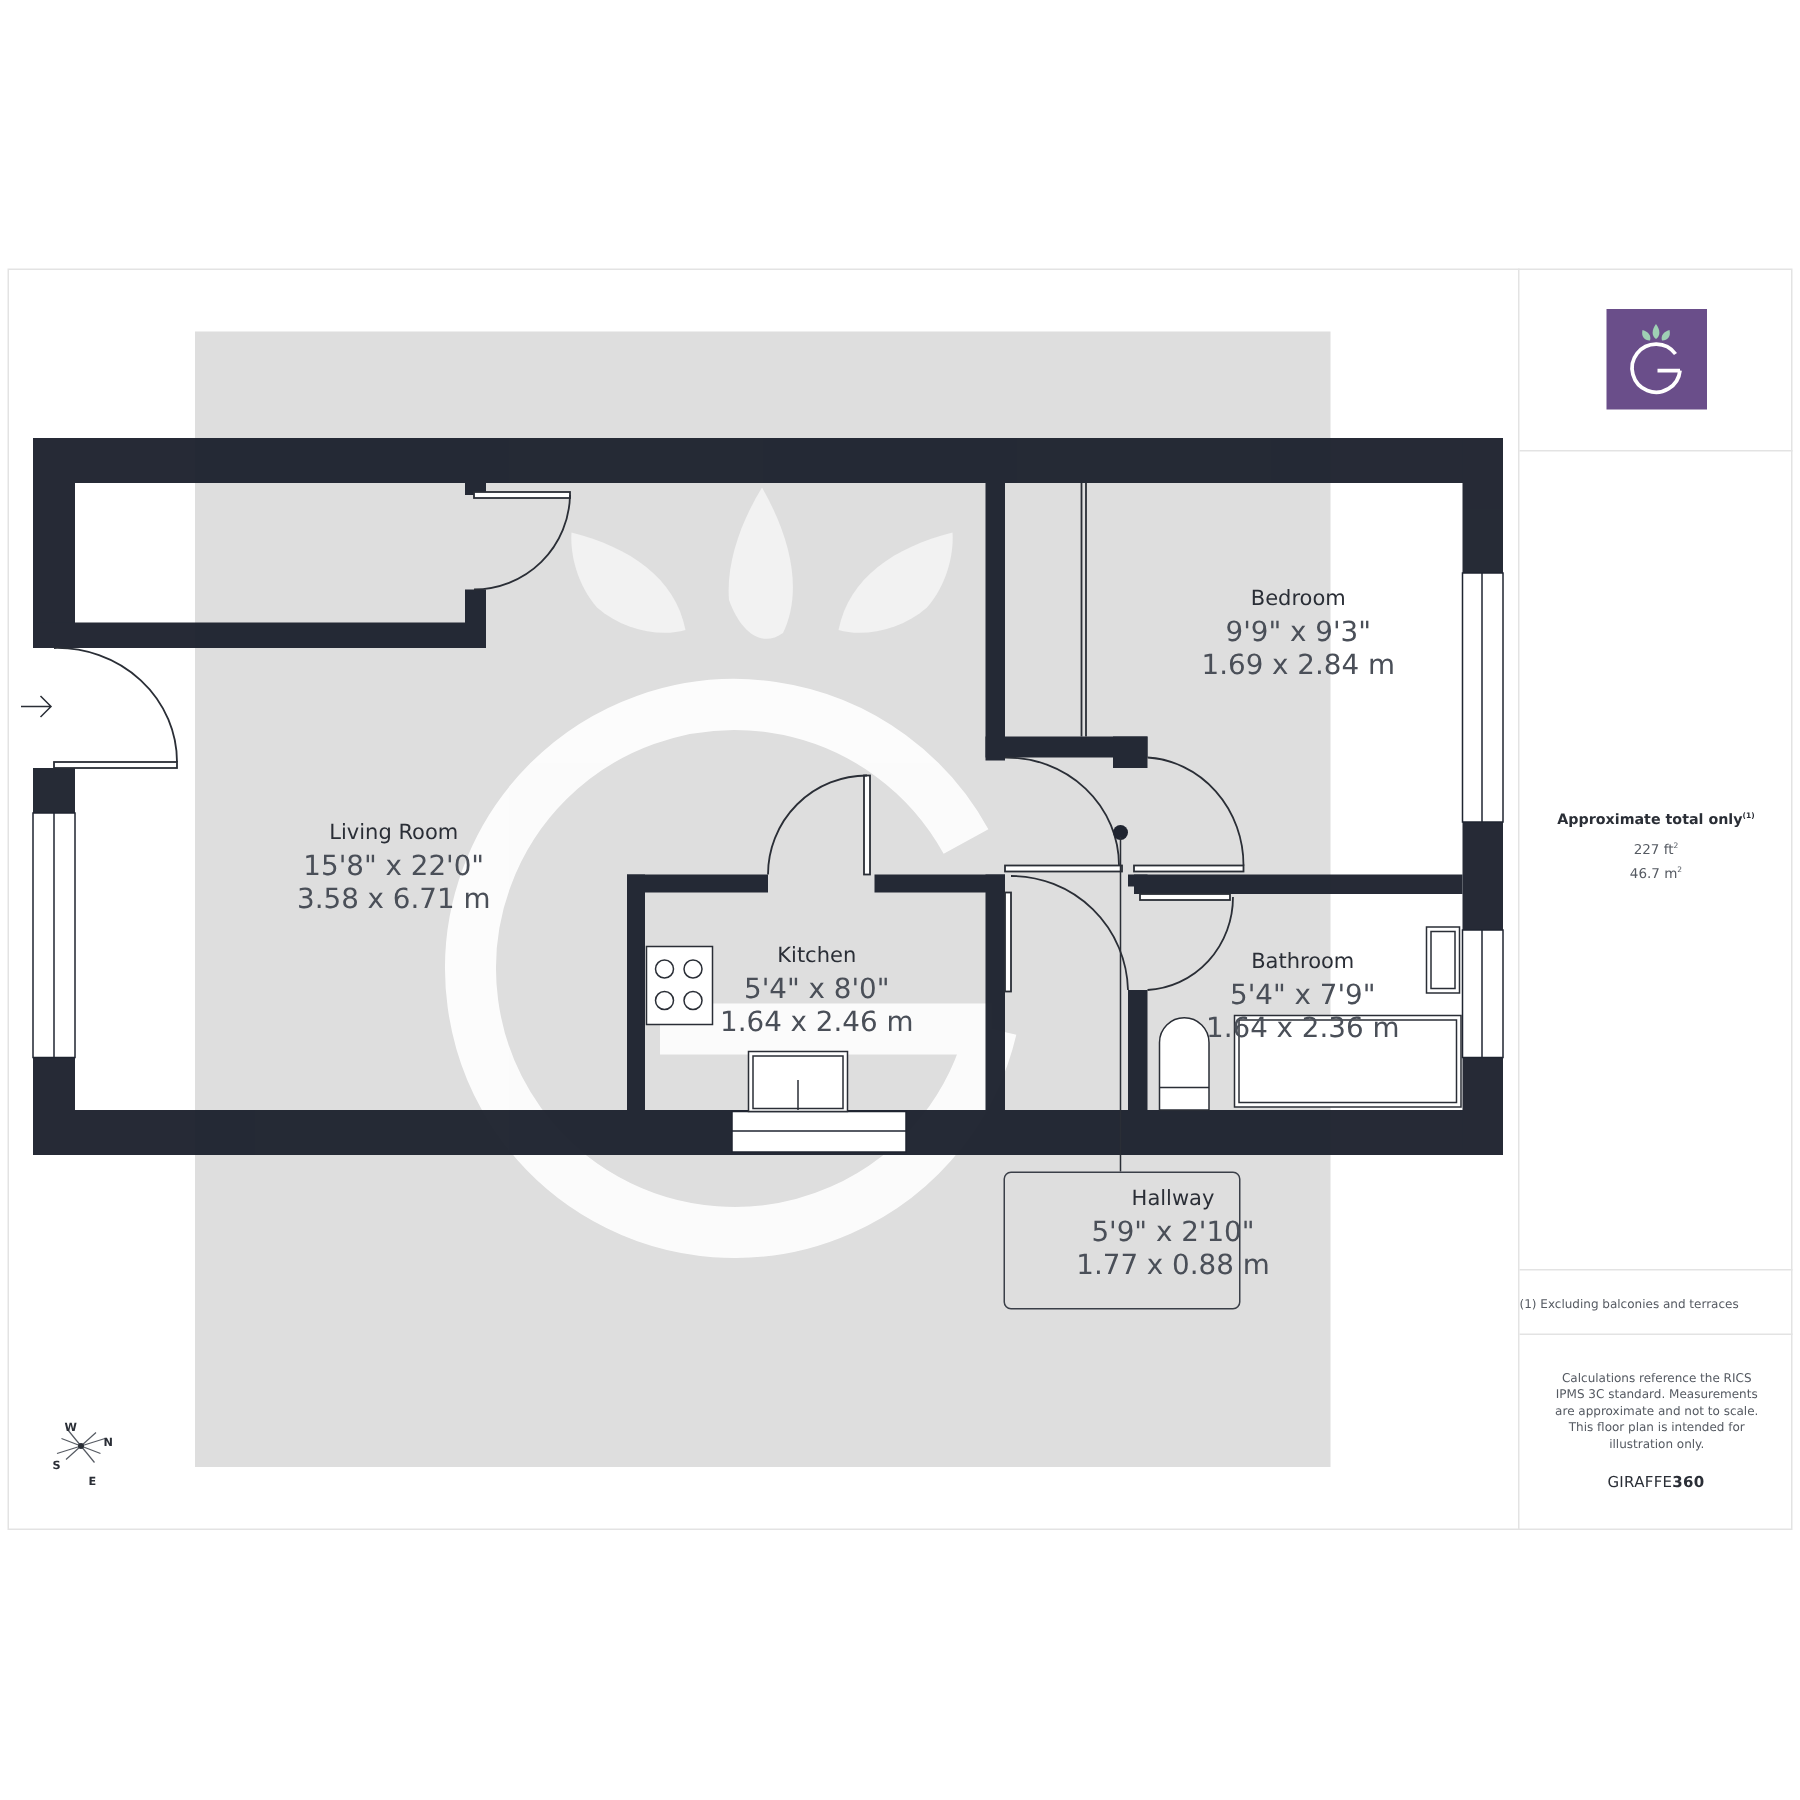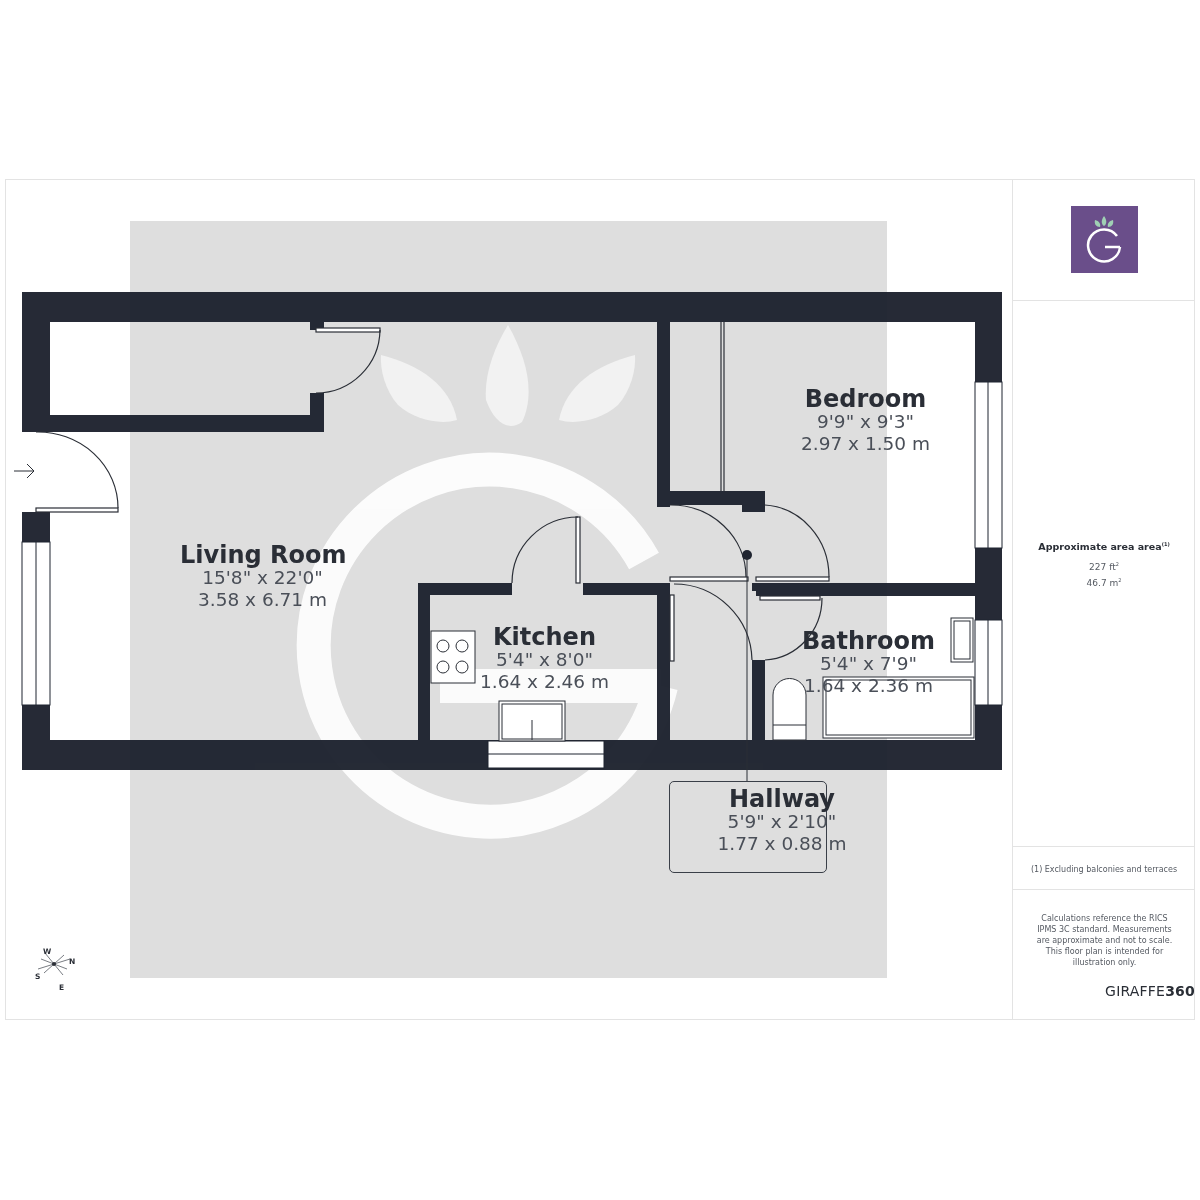--- a/index.html
+++ b/index.html
@@ -5,27 +5,27 @@
   html, body { margin:0; padding:0; background:#ffffff; }
   body { width:1200px; height:1200px; position:relative; overflow:hidden; font-family:"DejaVu Sans", sans-serif; }
   .frame { position:absolute; left:5px; top:179px; width:1190px; height:841px; border:1px solid #e3e3e3; box-sizing:border-box; background:#fff; }
   .side { position:absolute; left:1012px; top:179px; width:183px; height:841px; border-left:1px solid #e3e3e3; box-sizing:border-box; }
   .side-sec { position:absolute; left:0; width:100%; border-bottom:1px solid #e3e3e3; box-sizing:border-box; }
   .logo { position:absolute; left:58px; top:27px; width:67px; height:67px; background:#6a4e8a; }
   .area-title { position:absolute; top:362px; width:100%; text-align:center; font-size:9.5px; font-weight:bold; color:#2a2e36; }
   .area-title sup { font-size:5px; }
   .area-val { position:absolute; width:100%; text-align:center; font-size:9px; color:#555a62; }
   .area-val sup { font-size:5px; }
-  .note { position:absolute; width:100%; text-align:center; font-size:8px; color:#555a62; line-height:11px; }
+  .note { position:absolute; width:100%; text-align:left; font-size:8px; color:#555a62; line-height:11px; }
   .disclaimer { position:absolute; top:734px; left:18px; width:147px; text-align:center; font-size:8px; color:#555a62; line-height:11px; }
-  .brand { position:absolute; top:804px; width:100%; text-align:right; font-size:14px; color:#2a2e36; letter-spacing:0.2px; }
+  .brand { position:absolute; top:804px; width:100%; text-align:center; font-size:10px; color:#2a2e36; letter-spacing:0.2px; }
   .brand b { font-weight:bold; }
   svg.plan { position:absolute; left:0; top:0; }
   .room-label { position:absolute; text-align:center; color:#2a2e36; white-space:nowrap; }
-  .room-name { font-weight:bold; font-size:24px; line-height:24px; }
+  .room-name { font-weight:normal; font-size:14px; line-height:24px; }
   .room-dim { font-size:18.5px; color:#4a4f58; line-height:22px; }
   .hall-box { position:absolute; left:669px; top:781px; width:158px; height:92px; border:1.2px solid #3a3f48; border-radius:5px; box-sizing:border-box; }
   .compass { position:absolute; left:30px; top:945px; width:50px; height:50px; }
   .compass span { position:absolute; font-size:7.5px; font-weight:bold; color:#2a2e36; }
 </style>
 </head>
 <body>
 
 <div class="frame"></div>
 
@@ -148,21 +148,21 @@
 </svg>
 
 <div class="room-label" style="left:180px; top:543px; width:165px;">
   <div class="room-name">Living Room</div>
   <div class="room-dim">15'8" x 22'0"</div>
   <div class="room-dim">3.58 x 6.71 m</div>
 </div>
 <div class="room-label" style="left:783px; top:387px; width:165px;">
   <div class="room-name">Bedroom</div>
   <div class="room-dim">9'9" x 9'3"</div>
-  <div class="room-dim">2.97 x 1.50 m</div>
+  <div class="room-dim">1.69 x 2.84 m</div>
 </div>
 <div class="room-label" style="left:462px; top:625px; width:165px;">
   <div class="room-name">Kitchen</div>
   <div class="room-dim">5'4" x 8'0"</div>
   <div class="room-dim">1.64 x 2.46 m</div>
 </div>
 <div class="room-label" style="left:786px; top:629px; width:165px;">
   <div class="room-name">Bathroom</div>
   <div class="room-dim">5'4" x 7'9"</div>
   <div class="room-dim">1.64 x 2.36 m</div>
@@ -198,21 +198,21 @@
           <path d="M33,10 C36,14 36,18 33,20 C30,18 30,14 33,10 Z"></path>
           <path d="M24,14 C28,15 30,18 29,21 C25,21 23,18 24,14 Z"></path>
           <path d="M42,14 C38,15 36,18 37,21 C41,21 43,18 42,14 Z"></path>
         </g>
         <path d="M46,30 A16,16 0 1,0 49,41" fill="none" stroke="#fff" stroke-width="2.5"></path>
         <line x1="34" y1="41" x2="49" y2="41" stroke="#fff" stroke-width="2.5"></line>
       </svg>
     </div>
   </div>
   <div class="area-title">
-    <span>Approximate area area</span><sup>(1)</sup>
+    <span>Approximate total only</span><sup>(1)</sup>
   </div>
   <div class="area-val" style="top:382px;">
     <span>227 ft</span><sup>2</sup>
   </div>
   <div class="area-val" style="top:398px;">
     <span>46.7 m</span><sup>2</sup>
   </div>
   <div class="side-sec" style="top:122px; height:546px;"></div>
   <div class="side-sec" style="top:668px; height:43px;">
     <div class="note" style="top:17px;">(1) Excluding balconies and terraces</div>

